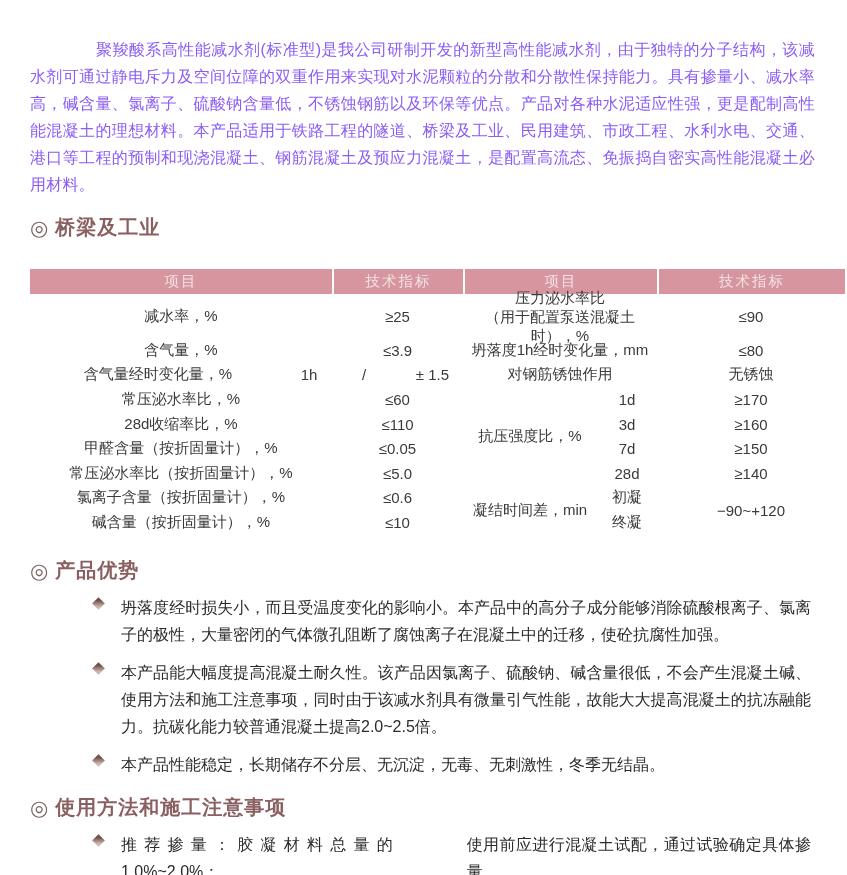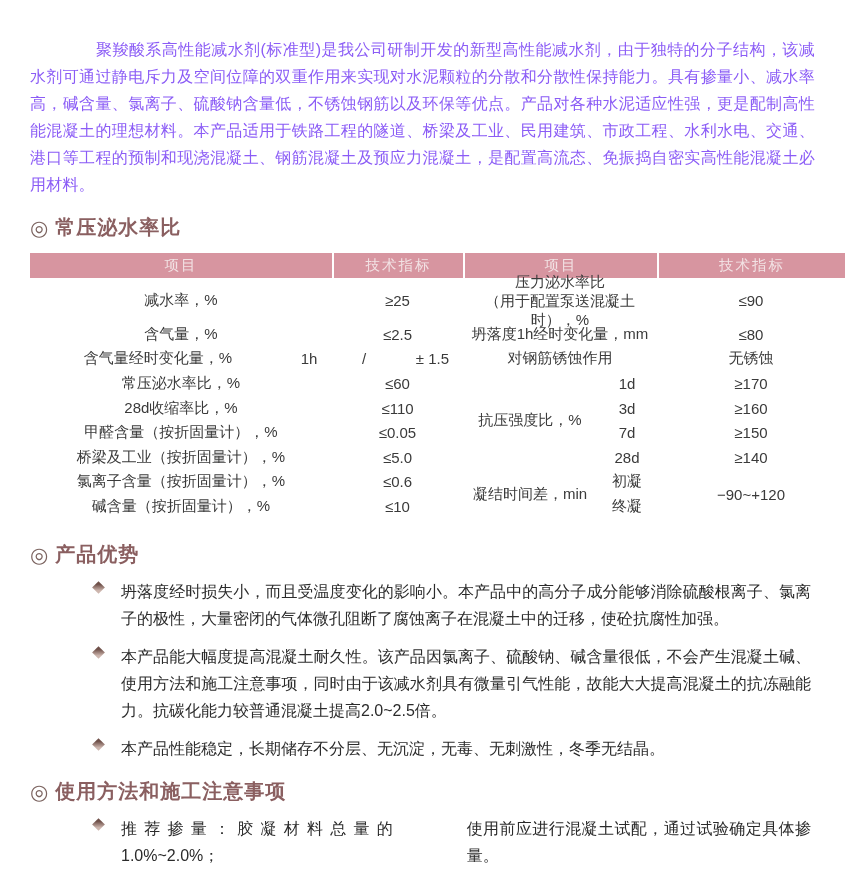--- a/index.html
+++ b/index.html
@@ -20,21 +20,21 @@
   
   .section-head{
     display:flex;align-items:center;margin-top:16px;margin-bottom:4px;
     color:#8a5f60;font-weight:bold;font-size:20px;letter-spacing:1px;
   }
   .section-head .marker{
     font-size:21px;margin-right:6px;color:#7c6460;font-weight:bold;line-height:1;
   }
 
   
-  .perf-table{width:815px;margin-top:12px;}
+  .perf-table{width:815px;margin-top:28px;}
   .pt-header{
     display:grid;grid-template-columns:302px 131px 194px 188px;
     background:#d795a0;height:25px;
   }
   .pt-header .hcell{
     display:flex;align-items:center;justify-content:center;
     color:#f2e2e4;font-size:14.5px;letter-spacing:2px;
   }
   .pt-header .hcell + .hcell{border-left:2px solid #ffffff;}
 
@@ -77,21 +77,21 @@
 </style>
 </head>
 <body>
 
 <div class="page">
 
   <p class="intro">聚羧酸系高性能减水剂(标准型)是我公司研制开发的新型高性能减水剂，由于独特的分子结构，该减水剂可通过静电斥力及空间位障的双重作用来实现对水泥颗粒的分散和分散性保持能力。具有掺量小、减水率高，碱含量、氯离子、硫酸钠含量低，不锈蚀钢筋以及环保等优点。产品对各种水泥适应性强，更是配制高性能混凝土的理想材料。本产品适用于铁路工程的隧道、桥梁及工业、民用建筑、市政工程、水利水电、交通、港口等工程的预制和现浇混凝土、钢筋混凝土及预应力混凝土，是配置高流态、免振捣自密实高性能混凝土必用材料。</p>
 
   <div class="section-head">
     <span class="marker">◎</span>
-    <span>常压泌水率比</span>
+    <span>桥梁及工业</span>
   </div>
 
   <div class="perf-table">
     <div class="pt-header">
       <div class="hcell">项目</div>
       <div class="hcell">技术指标</div>
       <div class="hcell">项目</div>
       <div class="hcell">技术指标</div>
     </div>
 
@@ -99,42 +99,42 @@
 
       <div class="cell c1" style="grid-row:1">减水率，%</div>
       <div class="cell c2" style="grid-row:1">≥25</div>
       <div class="cell c34 two-line" style="grid-row:1">
         <span>压力泌水率比</span>
         <span>（用于配置泵送混凝土时），%</span>
       </div>
       <div class="cell c5" style="grid-row:1">≤90</div>
 
       <div class="cell c1" style="grid-row:2">含气量，%</div>
-      <div class="cell c2" style="grid-row:2">≤2.5</div>
+      <div class="cell c2" style="grid-row:2">≤3.9</div>
       <div class="cell c34" style="grid-row:2">坍落度1h经时变化量，mm</div>
       <div class="cell c5" style="grid-row:2">≤80</div>
 
       <div class="cell c1 split-label" style="grid-row:3">
         <span class="lbl">含气量经时变化量，%</span>
         <span class="sub">1h</span>
       </div>
       <div class="cell c2 split-value" style="grid-row:3">
         <span>/</span>
         <span>± 1.5</span>
       </div>
       <div class="cell c34" style="grid-row:3">对钢筋锈蚀作用</div>
       <div class="cell c5" style="grid-row:3">无锈蚀</div>
 
       <div class="cell c1" style="grid-row:4">常压泌水率比，%</div>
       <div class="cell c2" style="grid-row:4">≤60</div>
       <div class="cell c1" style="grid-row:5">28d收缩率比，%</div>
       <div class="cell c2" style="grid-row:5">≤110</div>
       <div class="cell c1" style="grid-row:6">甲醛含量（按折固量计），%</div>
       <div class="cell c2" style="grid-row:6">≤0.05</div>
-      <div class="cell c1" style="grid-row:7">桥梁及工业（按折固量计），%</div>
+      <div class="cell c1" style="grid-row:7">常压泌水率比（按折固量计），%</div>
       <div class="cell c2" style="grid-row:7">≤5.0</div>
 
       <div class="cell c3" style="grid-row:4 / 8">抗压强度比，%</div>
       <div class="cell c4" style="grid-row:4">1d</div>
       <div class="cell c4" style="grid-row:5">3d</div>
       <div class="cell c4" style="grid-row:6">7d</div>
       <div class="cell c4" style="grid-row:7">28d</div>
       <div class="cell c5" style="grid-row:4">≥170</div>
       <div class="cell c5" style="grid-row:5">≥160</div>
       <div class="cell c5" style="grid-row:6">≥150</div>

